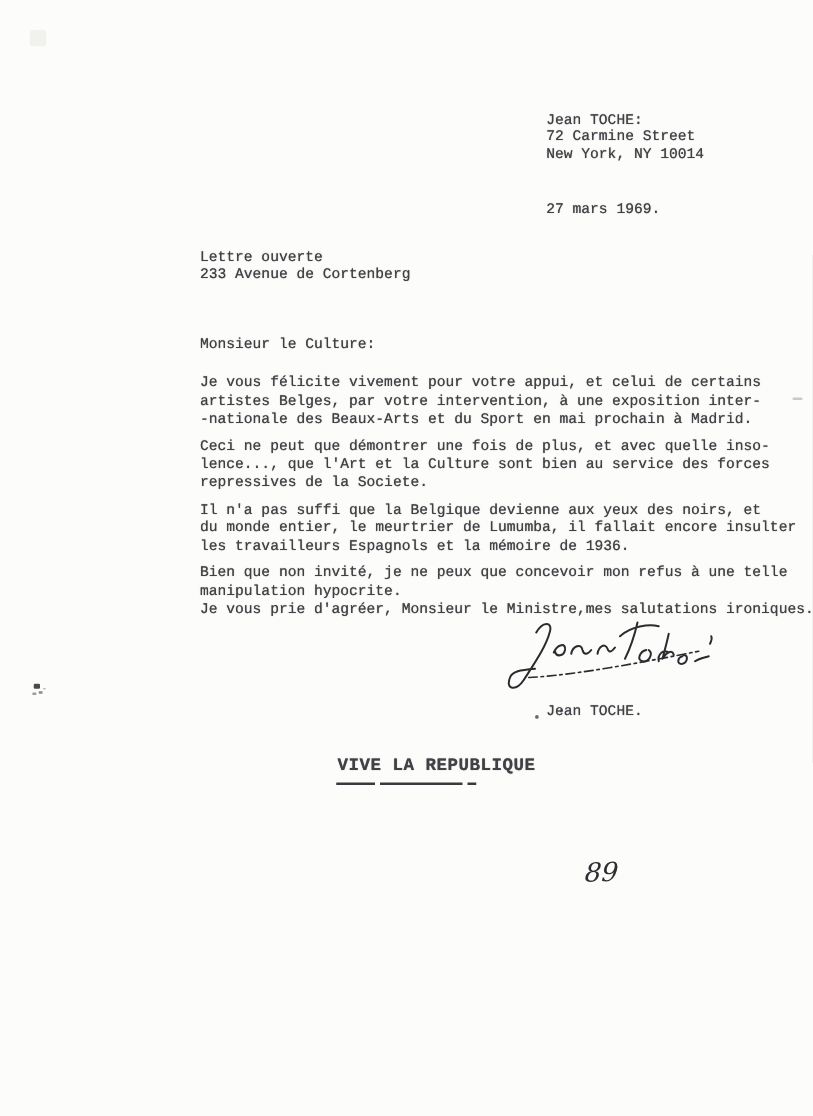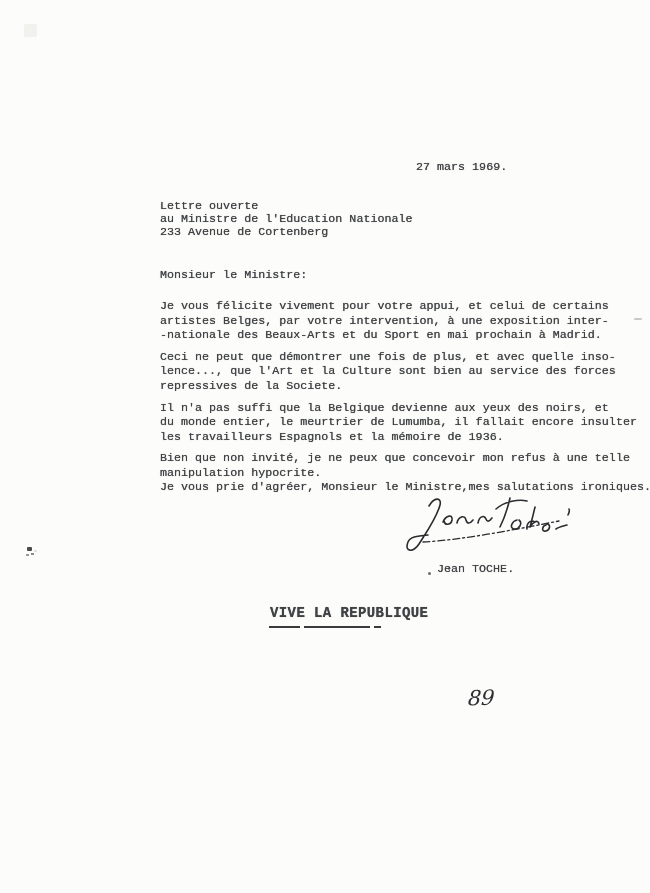--- a/index.html
+++ b/index.html
@@ -12,21 +12,21 @@
     color:#3f4144;
   }
   .tw{ 
     font-size:11.7px;
     letter-spacing:0;
     text-shadow:0 0 0.7px rgba(63,65,68,0.85);
   }
   .abs{position:absolute;}
   .sender{left:437px;top:90px;line-height:13.4px;}
   .sender span, .recipient span{display:block;white-space:pre;}
-  .date{left:416px;top:160px;}
+  .date{left:437px;top:160px;}
   .recipient{left:160px;top:200px;line-height:13.1px;}
   .recipient span:nth-child(4){margin-left:-5px;}
   .recipient span:nth-child(5){margin-left:-8px;}
   .salutation{left:160px;top:268px;}
   .body{left:160px;top:299px;width:492px;}
   .body .para{white-space:pre;line-height:14.6px;margin:0 0 7px 0;}
   .body .closing{white-space:pre;line-height:14.6px;margin-top:-8px;}
   .typed-name{left:437px;top:538px;margin-top:24px;}
   .sig-svg{left:393px;top:494px;}
   .slogan{left:270px;top:605px;font-weight:bold;letter-spacing:0.4px;font-size:14px;}
@@ -56,30 +56,34 @@
 <body>
 
 <div class="scan">
 
   <div class="speck corner-shadow abs"></div>
   <div class="speck edge-mark abs"></div>
   <div class="blot abs"></div>
   <div class="speck dot-a abs"></div>
   <div class="speck dot-b abs"></div>
 
+  <div class="abs sender tw">
+    <span>Jean TOCHE:</span>
+    <span>72 Carmine Street</span>
+    <span>New York, NY 10014</span>
+  </div>
 
   <div class="abs date tw">27 mars 1969.</div>
 
   <div class="abs recipient tw">
     <span>Lettre ouverte</span>
-    <span>au Ministre de l'Education Nationale</span>
     <span>233 Avenue de Cortenberg</span>
   </div>
 
-  <div class="abs salutation tw">Monsieur le Ministre:</div>
+  <div class="abs salutation tw">Monsieur le Culture:</div>
 
   <div class="abs body tw">
     <p class="para">Je vous félicite vivement pour votre appui, et celui de certains
 artistes Belges, par votre intervention, à une exposition inter-
 -nationale des Beaux-Arts et du Sport en mai prochain à Madrid.</p>
     <p class="para">Ceci ne peut que démontrer une fois de plus, et avec quelle inso-
 lence..., que l'Art et la Culture sont bien au service des forces
 repressives de la Societe.</p>
     <p class="para">Il n'a pas suffi que la Belgique devienne aux yeux des noirs, et
 du monde entier, le meurtrier de Lumumba, il fallait encore insulter

